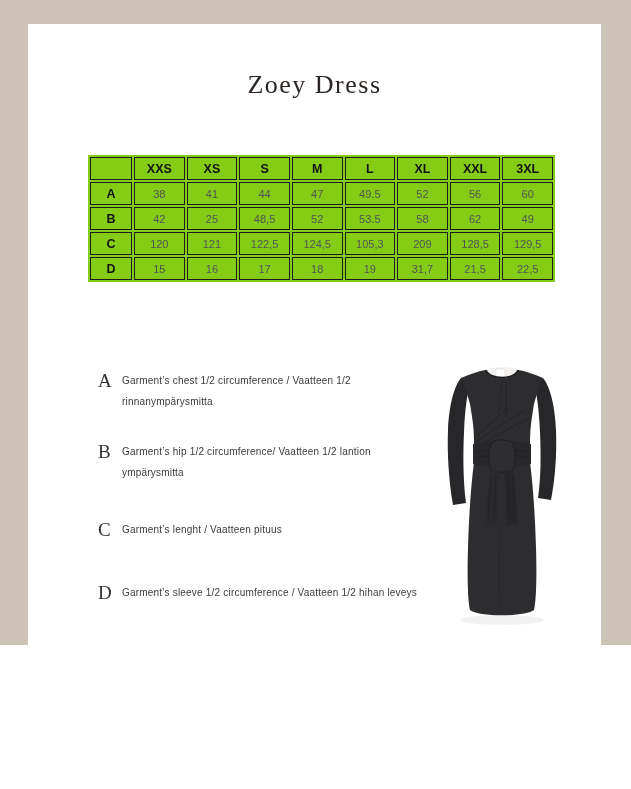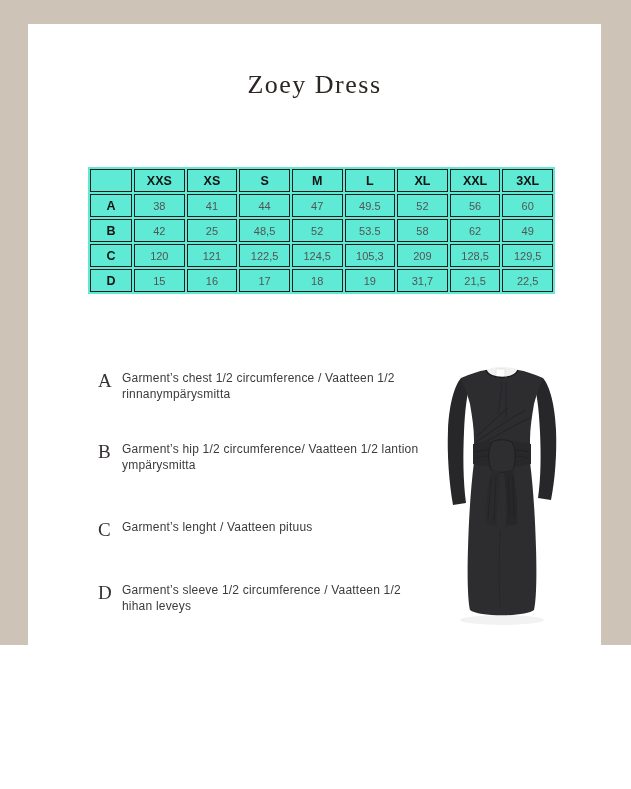--- a/index.html
+++ b/index.html
@@ -11,42 +11,42 @@
   .sheet{
     position:absolute;left:28px;top:24px;width:573px;height:734px;
     background:#ffffff;
   }
   .title{
     position:absolute;top:46px;left:0;right:0;text-align:center;
     font-family:"Liberation Serif",serif;font-weight:400;
     font-size:26px;letter-spacing:1.5px;color:#2b2623;
   }
   table.size-table{
-    position:absolute;left:60px;top:143px;width:467px;
+    position:absolute;left:60px;top:131px;width:467px;
     border-collapse:separate;border-spacing:2px;table-layout:fixed;
-    background:#5eead4;
+    background:#84cc16;
   }
   .size-table th,.size-table td{
     border:1.6px solid #1d1d1d;height:23px;padding:0;
     text-align:center;vertical-align:middle;
     box-sizing:border-box;
   }
   .size-table thead th{font-weight:bold;font-size:12.5px;color:#141414;}
   .size-table tbody th{font-weight:bold;font-size:12.5px;color:#141414;}
   .size-table tbody td{font-weight:400;font-size:11px;color:#545454;}
   .size-table tr > *:first-child{width:42px;}
 
   .legend{position:absolute;inset:0;}
   .legend-row{position:absolute;left:70px;display:flex;align-items:flex-start;}
   .legend-letter{
     font-family:"Liberation Serif",serif;font-size:19px;line-height:21px;
     color:#363230;width:24px;flex:none;
   }
   .legend-text{
-    font-size:12px;line-height:16px;color:#3b3b3b;width:300px;
+    font-size:10px;line-height:21px;color:#3b3b3b;width:300px;
     letter-spacing:0.2px;
   }
   .legend-row-A{top:346px;}
   .legend-row-B{top:417px;}
   .legend-row-C{top:495px;}
   .legend-row-D{top:558px;}
 
   .dress{position:absolute;left:402px;top:334px;width:144px;height:277px;}
   .dress svg{display:block;width:100%;height:100%;}
 

